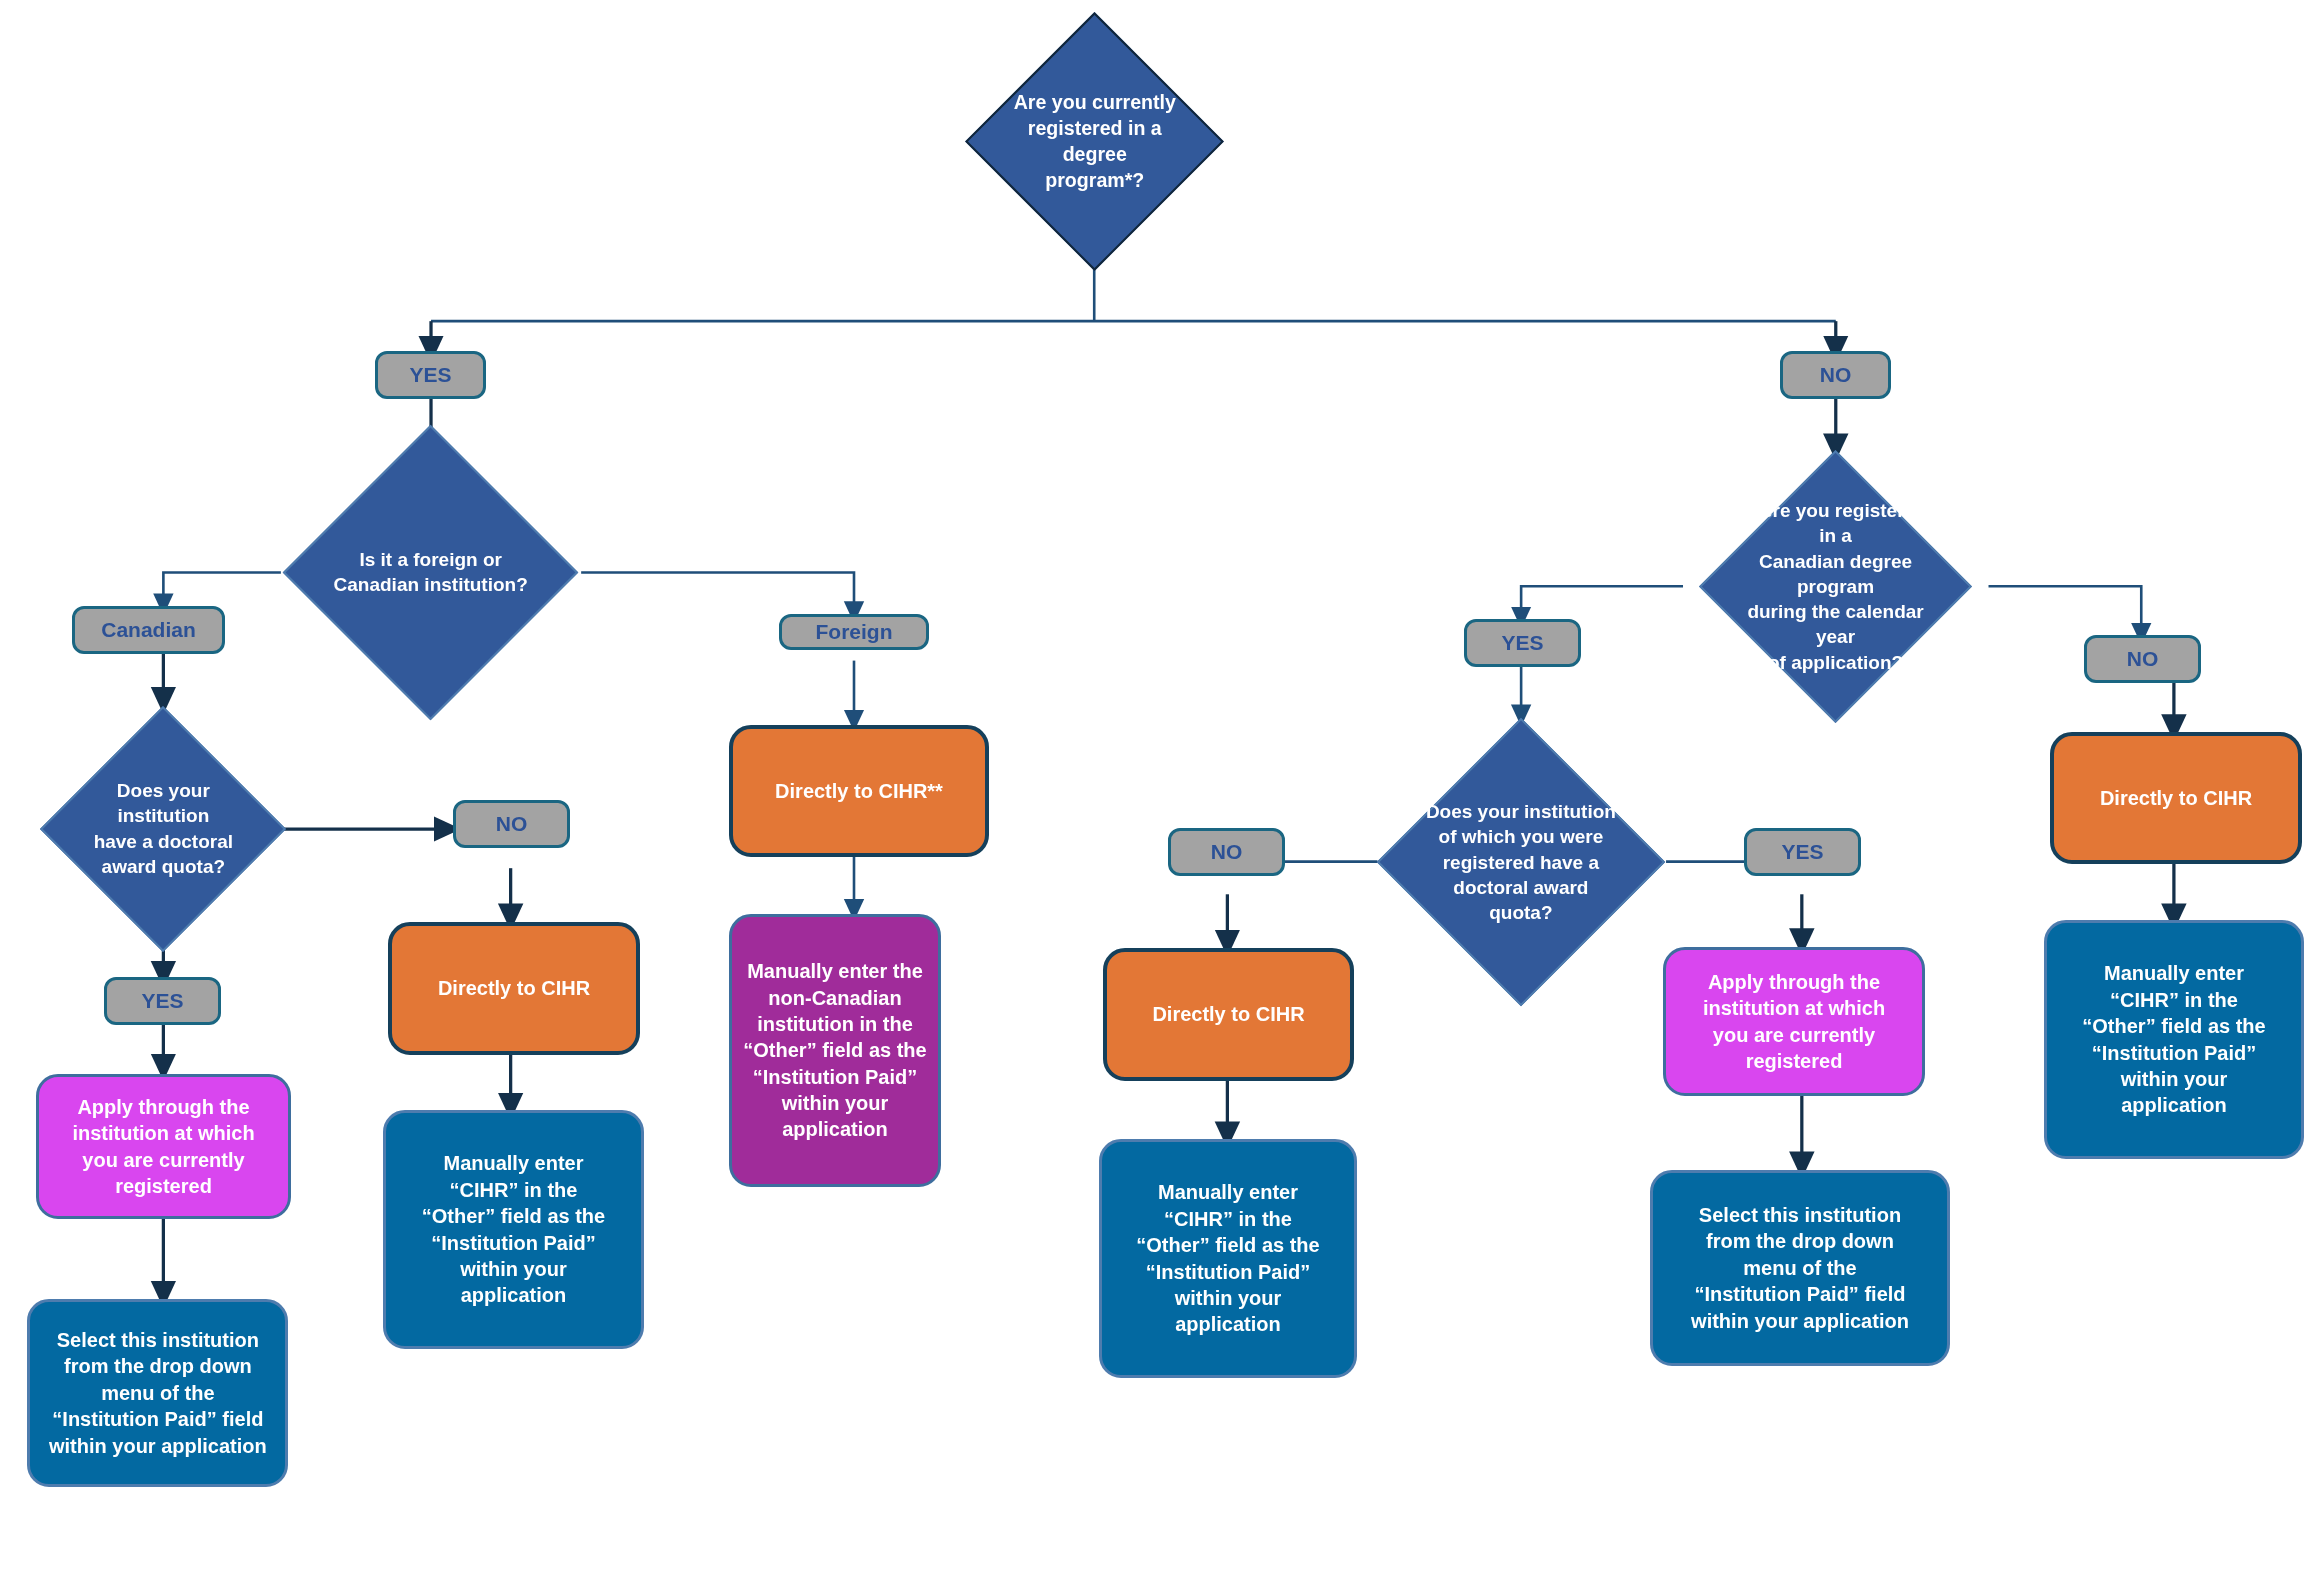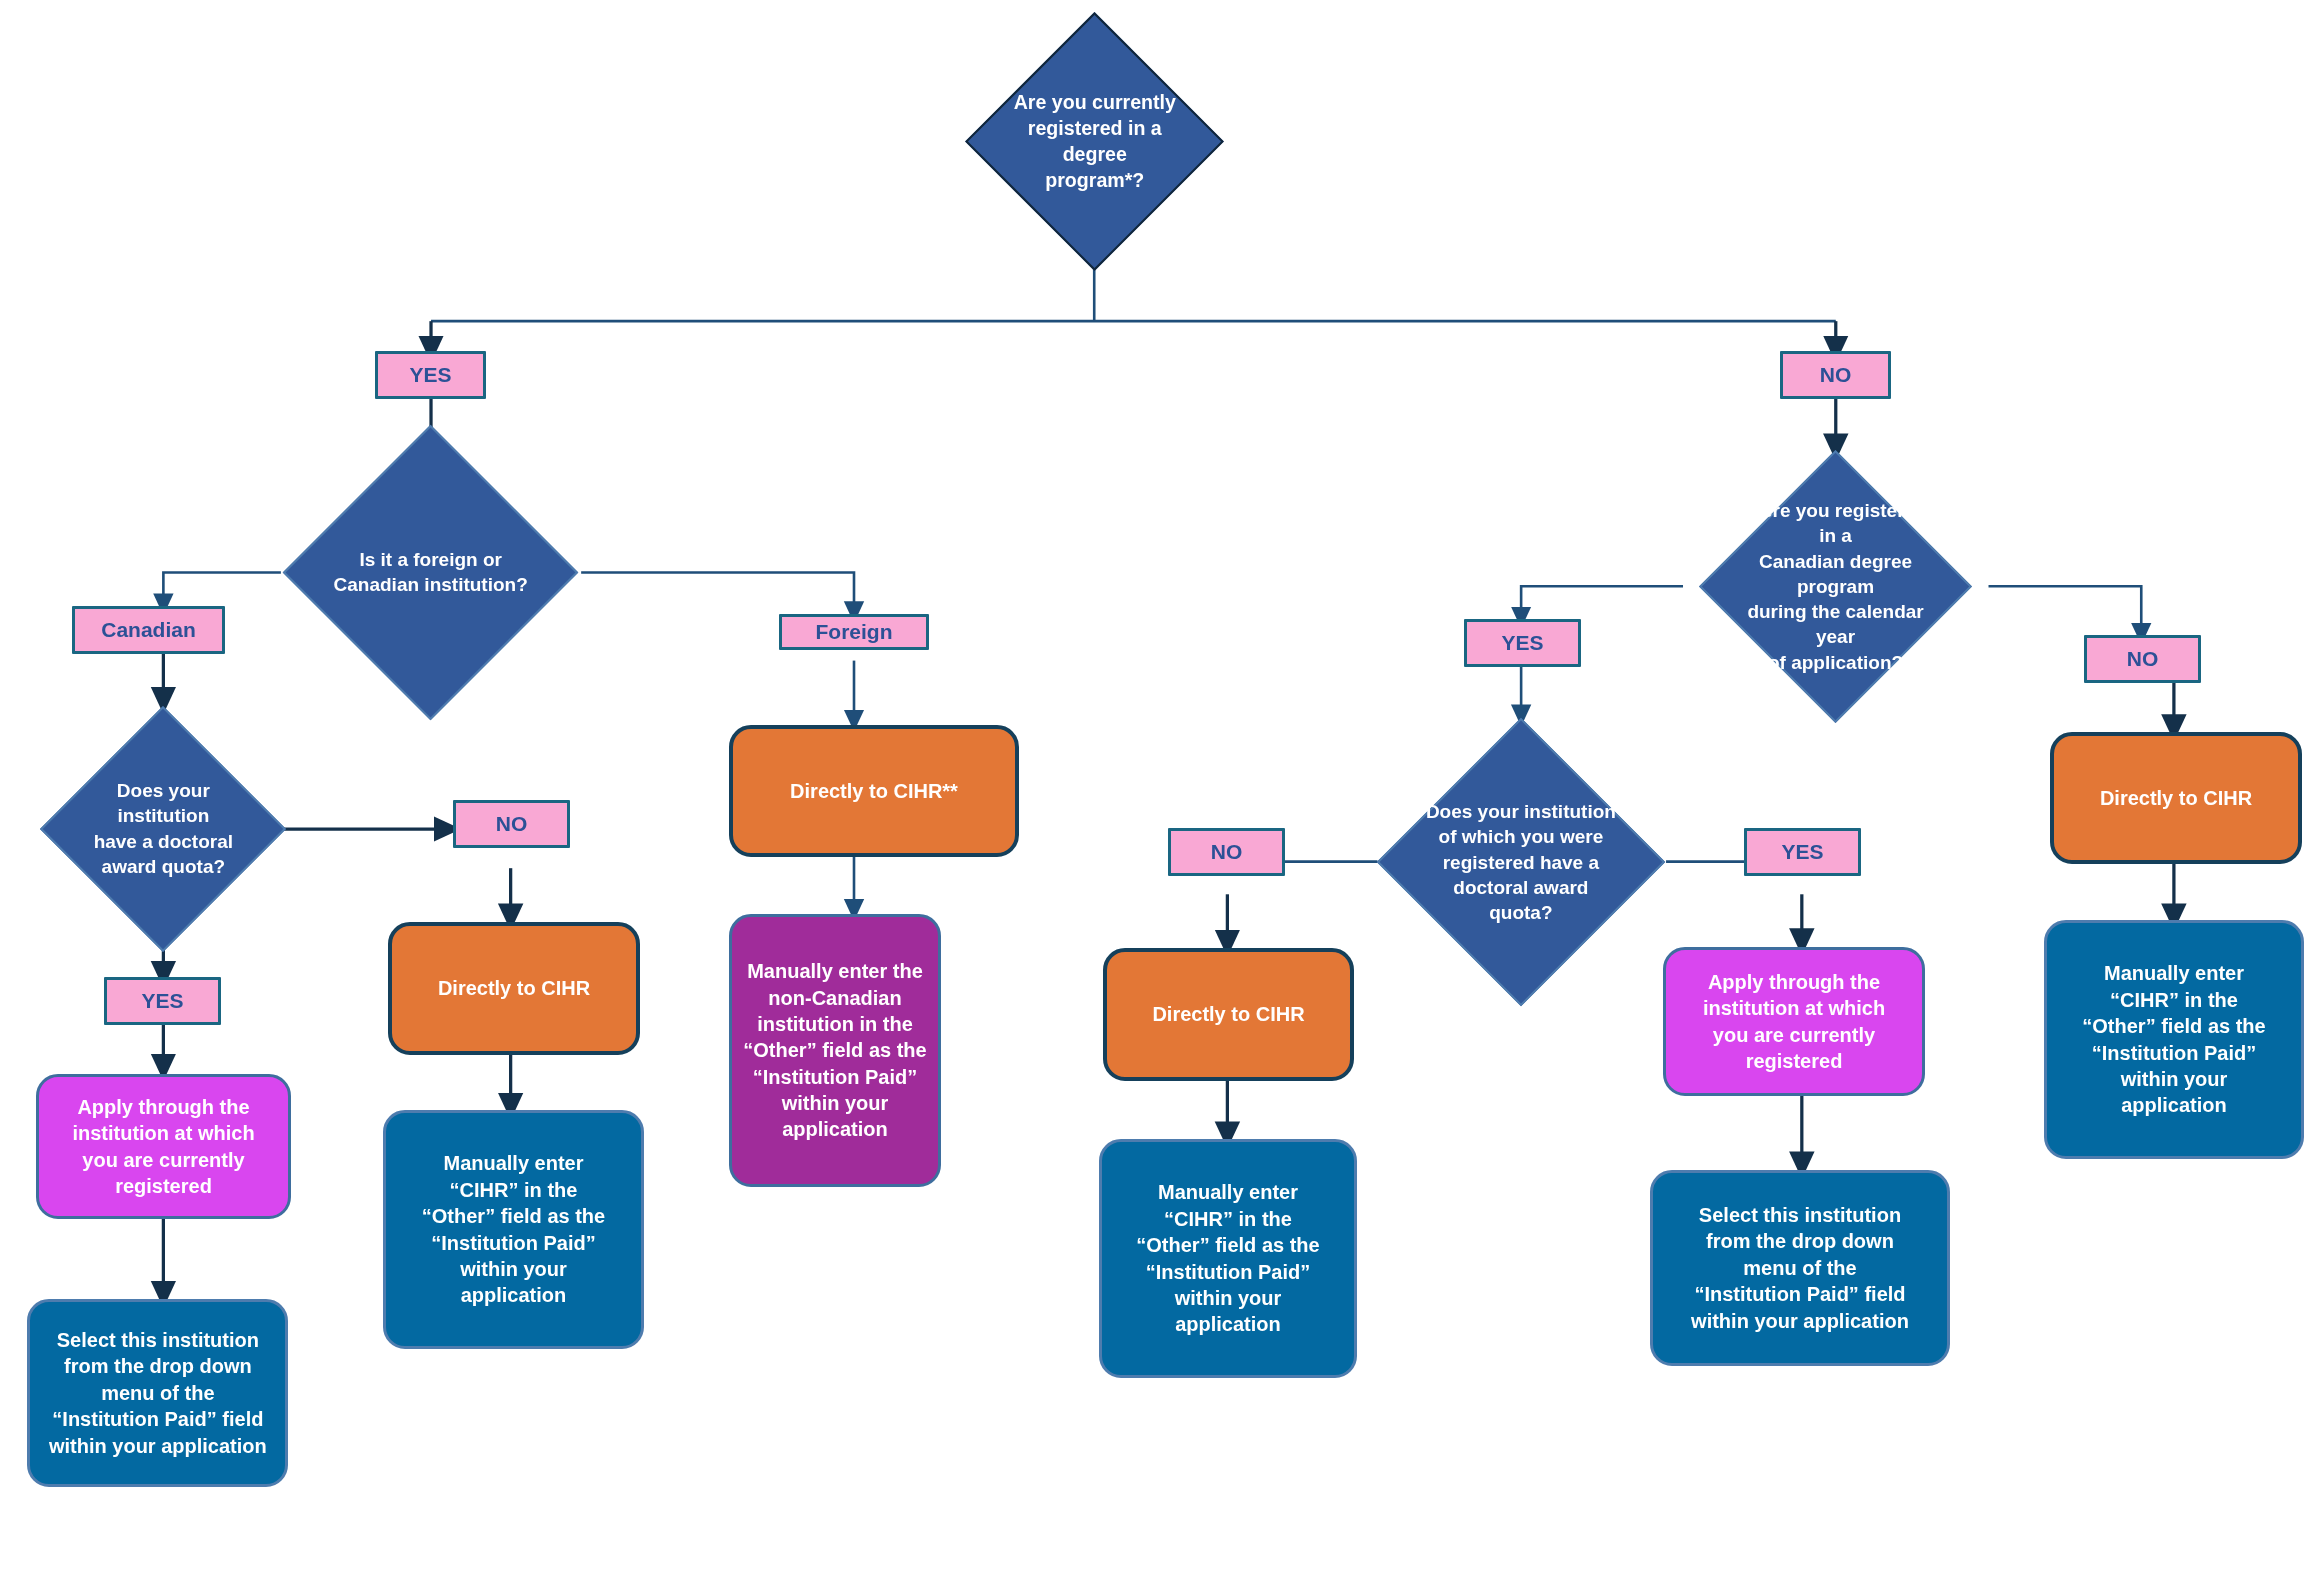--- a/index.html
+++ b/index.html
@@ -26,23 +26,23 @@
     transform:rotate(-45deg);
     display:block;
     line-height:1.33;
     white-space:pre-line;
   }
   .diamond.dark-edge{border-color:#10263B;}
 
   
   .pill{
     position:absolute;
-    background:#f9a8d4;
+    background:#a3a3a3;
     border:3.9px solid #1A6682;
-    border-radius:1px;
+    border-radius:12px;
     color:#2C5196;
     font-weight:bold;
     display:flex;align-items:center;justify-content:center;
     box-sizing:border-box;
     text-align:center;
   }
 
   
   .box{
     position:absolute;
@@ -198,21 +198,21 @@
 
   <div class="box red fs-box" style="left:383px;top:1110px;width:261px;height:239px;">
     <span>Manually enter
 “CIHR” in the
 “Other” field as the
 “Institution Paid”
 within your
 application</span>
   </div>
 
-  <div class="box orange fs-box" style="left:729px;top:725px;width:290px;height:132px;">
+  <div class="box orange fs-box" style="left:729px;top:725px;width:260px;height:132px;">
     <span>Directly to CIHR**</span>
   </div>
 
   <div class="box purple fs-box" style="left:729px;top:914px;width:212px;height:273px;">
     <span>Manually enter the
 non-Canadian
 institution in the
 “Other” field as the
 “Institution Paid”
 within your

